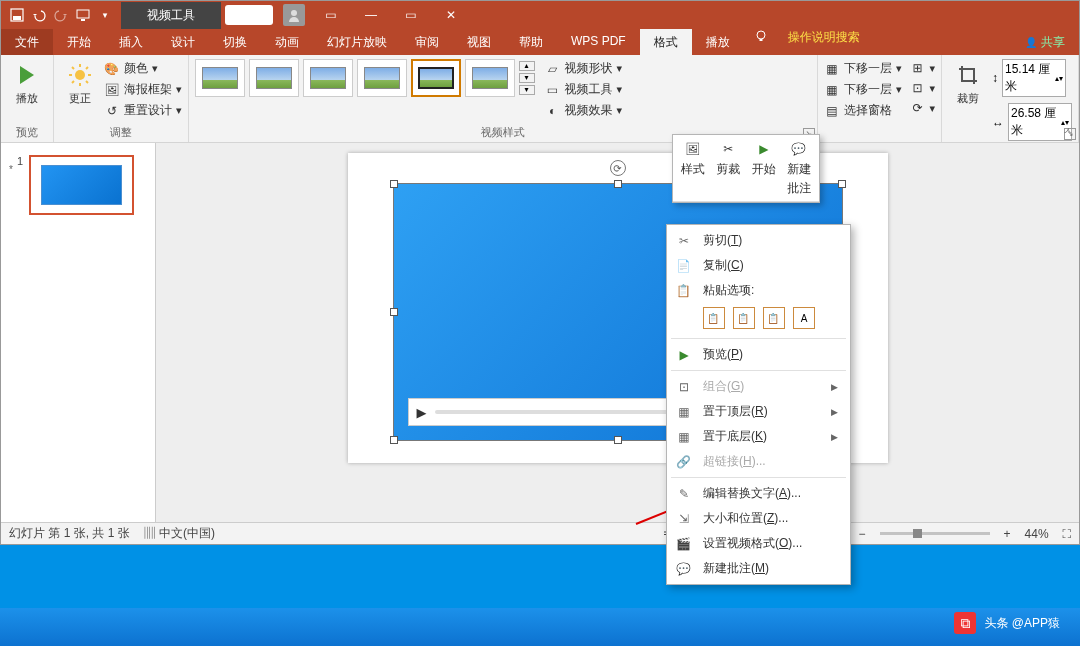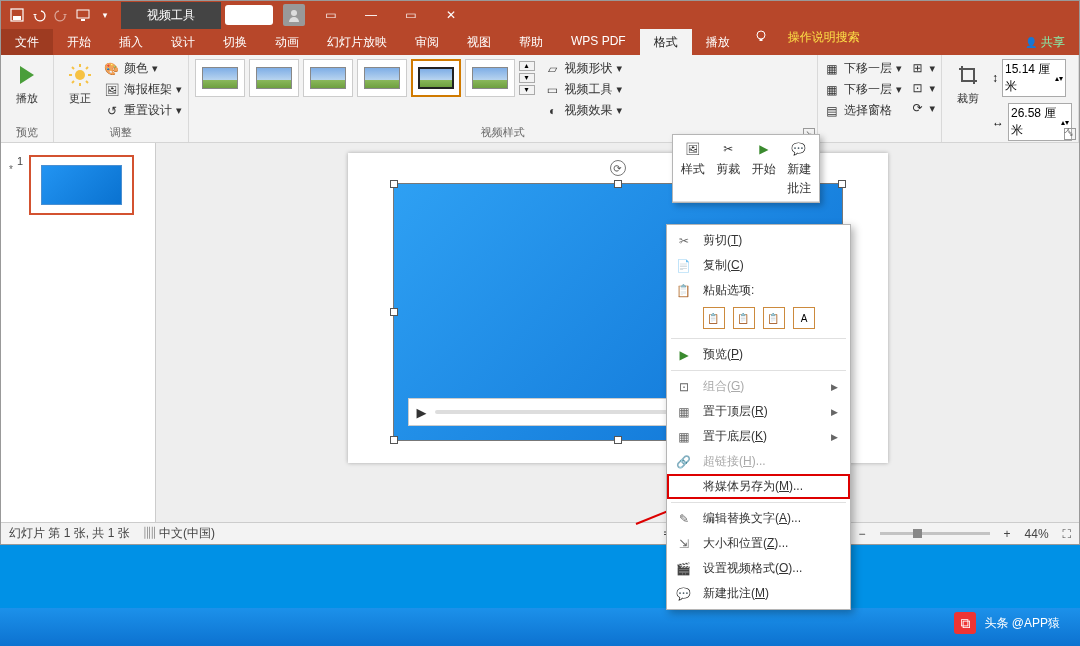--- a/index.html
+++ b/index.html
@@ -407,24 +407,20 @@
     </div>
   <div class="cm-item">
       <div class="cic">▦</div>
       <span>置于底层(<span class="u">K</span>)</span>
       <span class="arrow">▶</span>
     </div>
   <div class="cm-item disabled">
       <div class="cic">🔗</div>
       <span>超链接(<span class="u">H</span>)...</span>
     </div>
-  <div class="cm-item cm-hilite">
-      <div class="cic"></div>
-      <span>将媒体另存为(<span class="u">M</span>)...</span>
-    </div>
   <div class="cm-sep"></div>
   <div class="cm-item">
       <div class="cic">✎</div>
       <span>编辑替换文字(<span class="u">A</span>)...</span>
     </div>
   <div class="cm-item">
       <div class="cic">⇲</div>
       <span>大小和位置(<span class="u">Z</span>)...</span>
     </div>
   <div class="cm-item">

